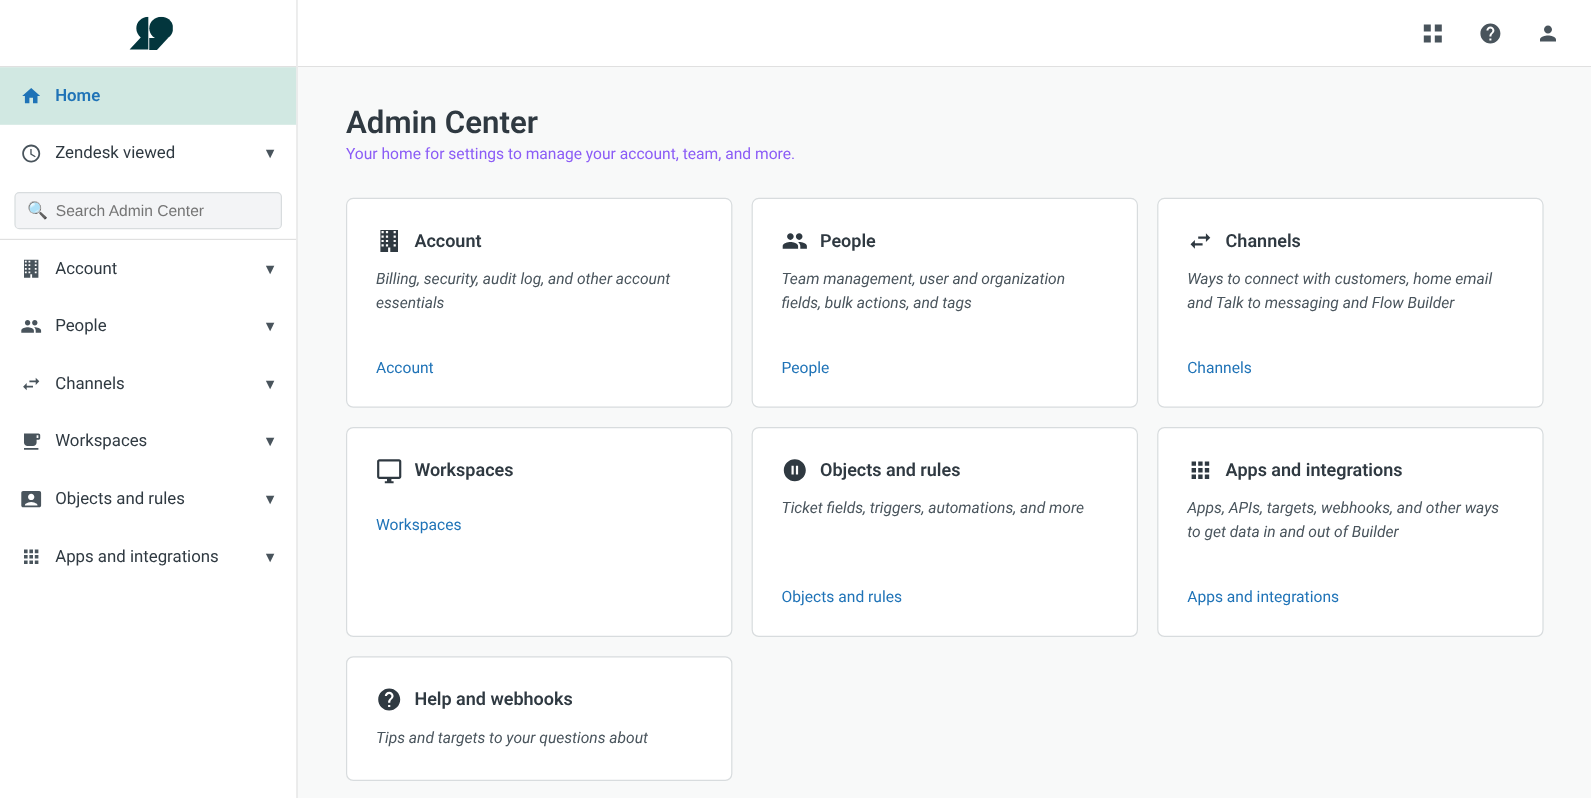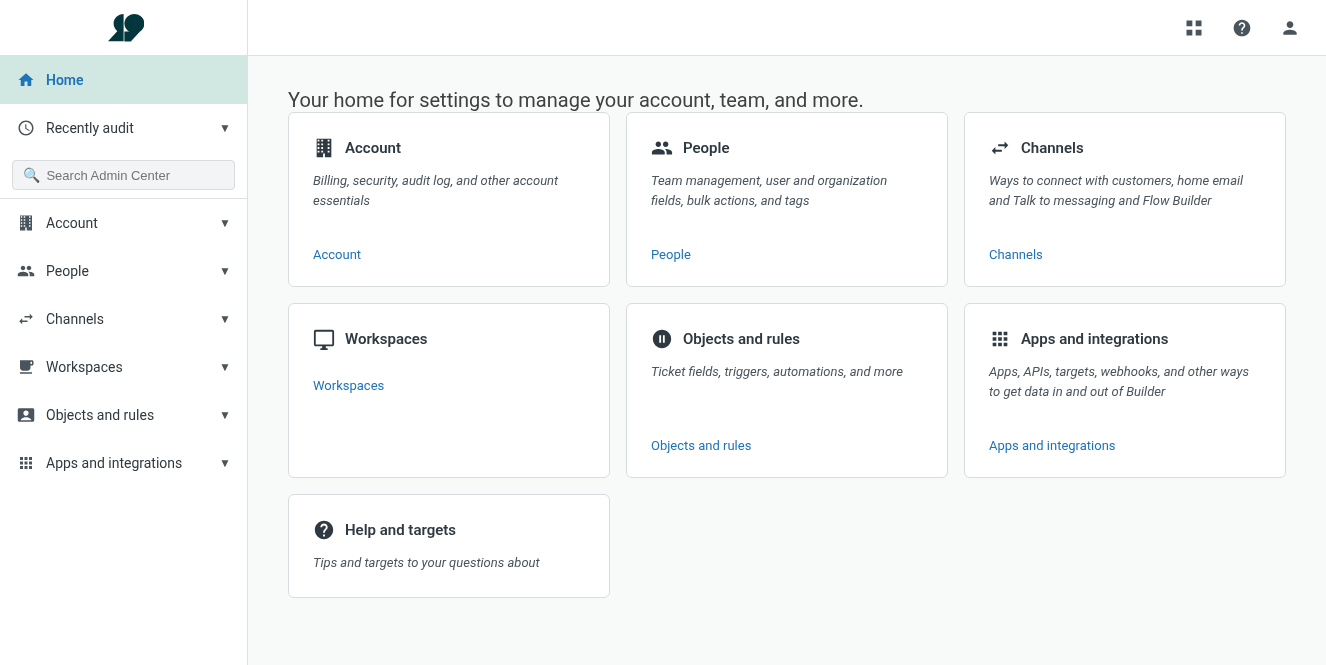--- a/index.html
+++ b/index.html
@@ -113,22 +113,23 @@
       background: #f8f9f9;
       position: relative;
     }
     .page-title {
       font-size: 26px;
       font-weight: 600;
       color: #2f3941;
       margin-bottom: 4px;
     }
     .page-subtitle {
-      font-size: 20px;
-      color: #404040;
+      font-size: 13px;
+      color: #8b5cf6;
+      margin-bottom: 28px;
     }
 
     .cards-grid {
       display: grid;
       grid-template-columns: repeat(3, 1fr);
       gap: 16px;
     }
     .card {
       background: #fff;
       border: 1px solid #d8dcde;
@@ -200,21 +201,21 @@
     </span>
     <span class="label">Home</span>
   </div>
 
   <div class="sidebar-nav-item">
     <span class="icon">
       <svg width="18" height="18" viewBox="0 0 24 24" fill="currentColor">
           <path d="M11.99 2C6.47 2 2 6.48 2 12s4.47 10 9.99 10C17.52 22 22 17.52 22 12S17.52 2 11.99 2zM12 20c-4.42 0-8-3.58-8-8s3.58-8 8-8 8 3.58 8 8-3.58 8-8 8zm.5-13H11v6l5.25 3.15.75-1.23-4.5-2.67V7z"></path>
         </svg>
     </span>
-    <span class="label">Recently audit</span>
+    <span class="label">Zendesk viewed</span>
     <span class="chevron">▼</span>
   </div>
 
   <div class="search-container">
     <div class="search-input-wrap">
       <span class="search-icon">🔍</span>
       <input type="text" placeholder="Search Admin Center" style="">
     </div>
   </div>
 
@@ -293,20 +294,21 @@
         </svg>
     </div>
     <div class="topbar-icon">
       <svg width="20" height="20" viewBox="0 0 24 24" fill="currentColor">
           <path d="M12 12c2.21 0 4-1.79 4-4s-1.79-4-4-4-4 1.79-4 4 1.79 4 4 4zm0 2c-2.67 0-8 1.34-8 4v2h16v-2c0-2.66-5.33-4-8-4z"></path>
         </svg>
     </div>
   </header>
 
   <main class="main-content">
+    <h1 class="page-title">Admin Center</h1>
     <p class="page-subtitle">Your home for settings to manage your account, team, and more.</p>
 
     <div class="cards-grid">
 
       <div class="card">
         <div class="card-header">
           <span class="card-icon">
             <svg width="22" height="22" viewBox="0 0 24 24" fill="currentColor">
                 <path d="M4 2v20h7v-4h2v4h7V2H4zm3 15H5v-2h2v2zm0-4H5v-2h2v2zm0-4H5V7h2v2zm0-4H5V3h2v2zm4 12H9v-2h2v2zm0-4H9v-2h2v2zm0-4H9V7h2v2zm0-4H9V3h2v2zm7 12h-2v-2h2v2zm0-4h-2v-2h2v2zm0-4h-2V7h2v2zm0-4h-2V3h2v2z"></path>
               </svg>
@@ -384,20 +386,20 @@
     </div>
 
     <div style="margin-top:16px; display:grid; grid-template-columns: repeat(3, 1fr); gap:16px;">
       <div class="card card-partial">
         <div class="card-header">
           <span class="card-icon">
             <svg width="22" height="22" viewBox="0 0 24 24" fill="currentColor">
                 <path d="M12 2C6.48 2 2 6.48 2 12s4.48 10 10 10 10-4.48 10-10S17.52 2 12 2zm1 17h-2v-2h2v2zm2.07-7.75l-.9.92C13.45 12.9 13 13.5 13 15h-2v-.5c0-1.1.45-2.1 1.17-2.83l1.24-1.26c.37-.36.59-.86.59-1.41 0-1.1-.9-2-2-2s-2 .9-2 2H8c0-2.21 1.79-4 4-4s4 1.79 4 4c0 .88-.36 1.68-.93 2.25z"></path>
               </svg>
           </span>
-          <span class="card-title">Help and targets</span>
+          <span class="card-title">Help and webhooks</span>
         </div>
         <p class="card-desc">Tips and targets to your questions about</p>
       </div>
     </div>
 
   </main>
 </div>
 
 </body></html>

